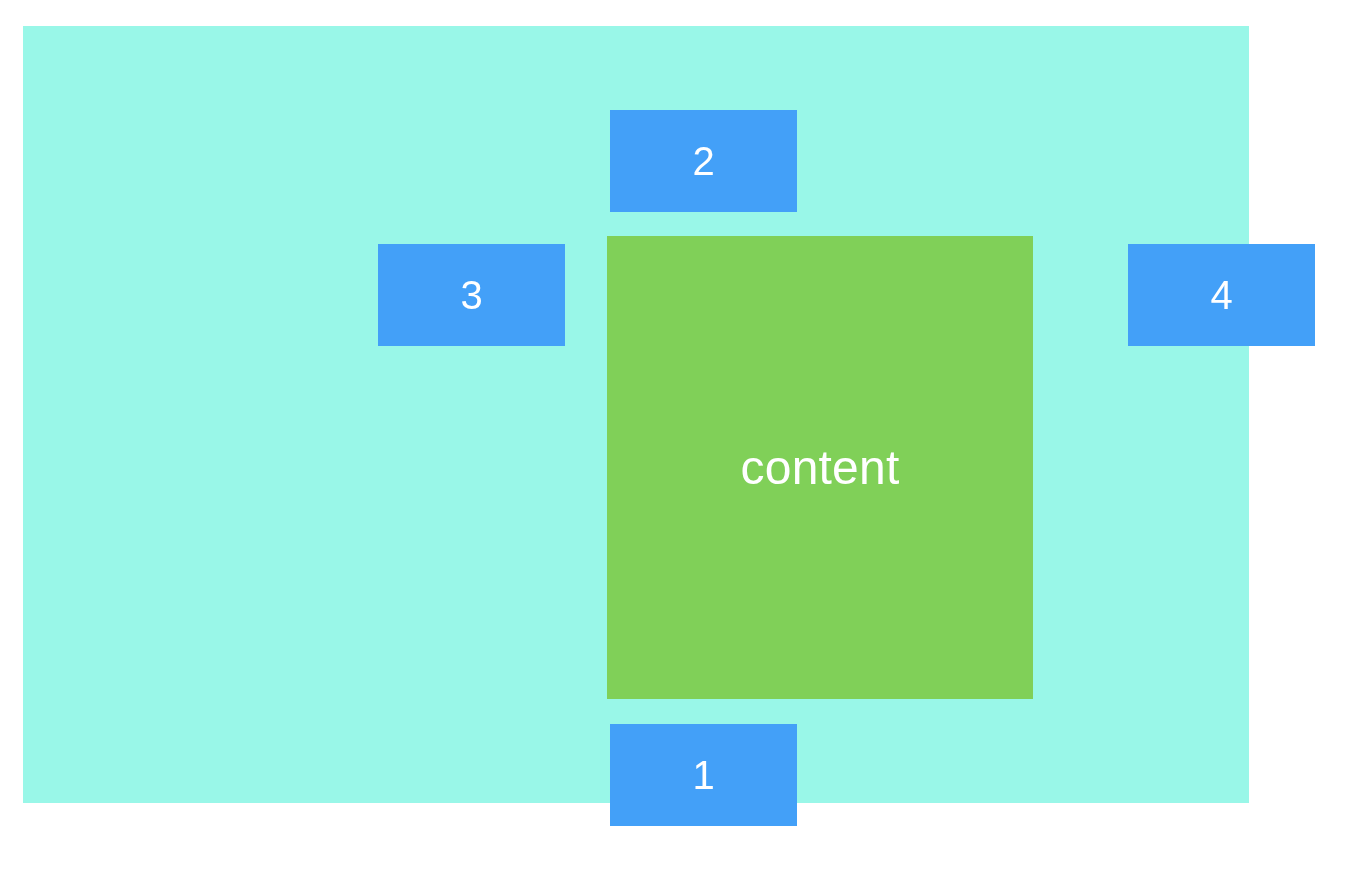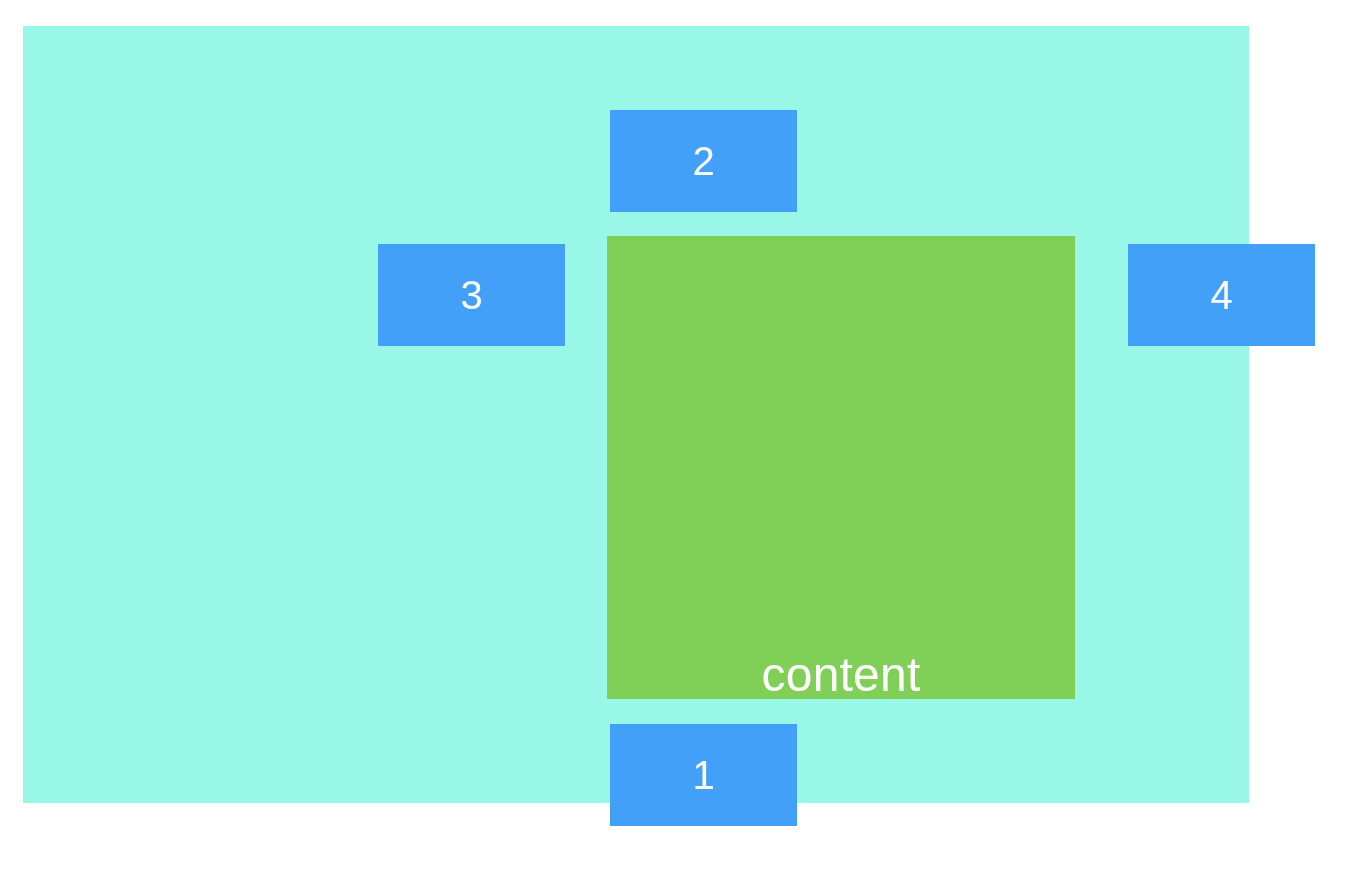--- a/index.html
+++ b/index.html
@@ -32,25 +32,25 @@
     width: 1226px;
     height: 777px;
     background: #99f7e8;
   }
 
   
   .content-box {
     position: absolute;
     left: 607px;
     top: 236px;
-    width: 468px;
+    width: 426px;
     height: 463px;
     background: #80d058;
     display: flex;
-    align-items: flex-end;
+    align-items: center;
     justify-content: center;
   }
 
   .content-label {
     color: #ffffff;
     font-family: "Liberation Sans", sans-serif;
     font-size: 48px;
     font-weight: 400;
     line-height: 1;
     letter-spacing: 0.2px;

